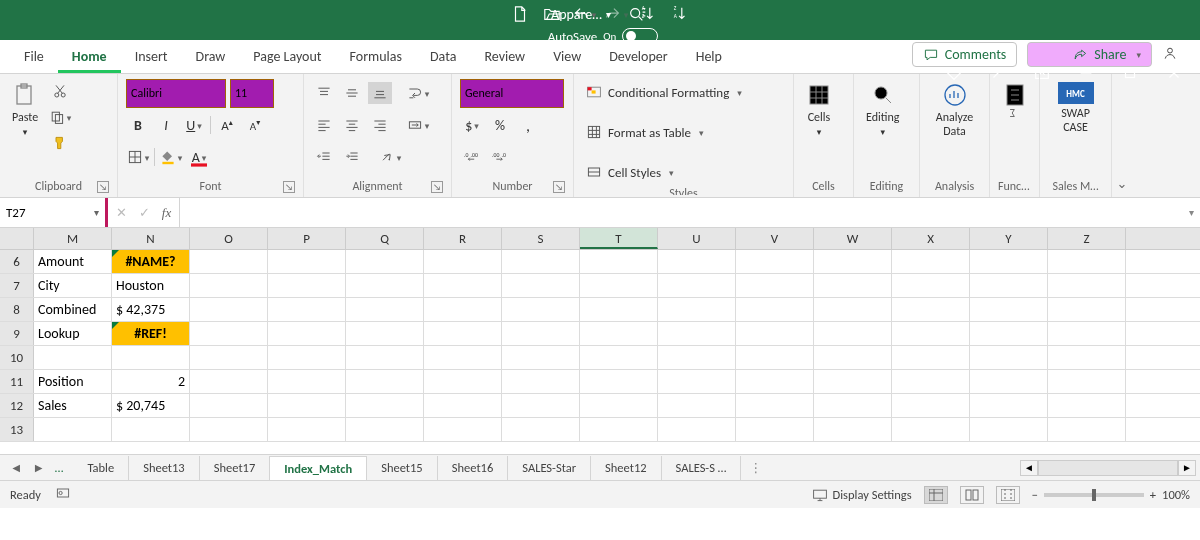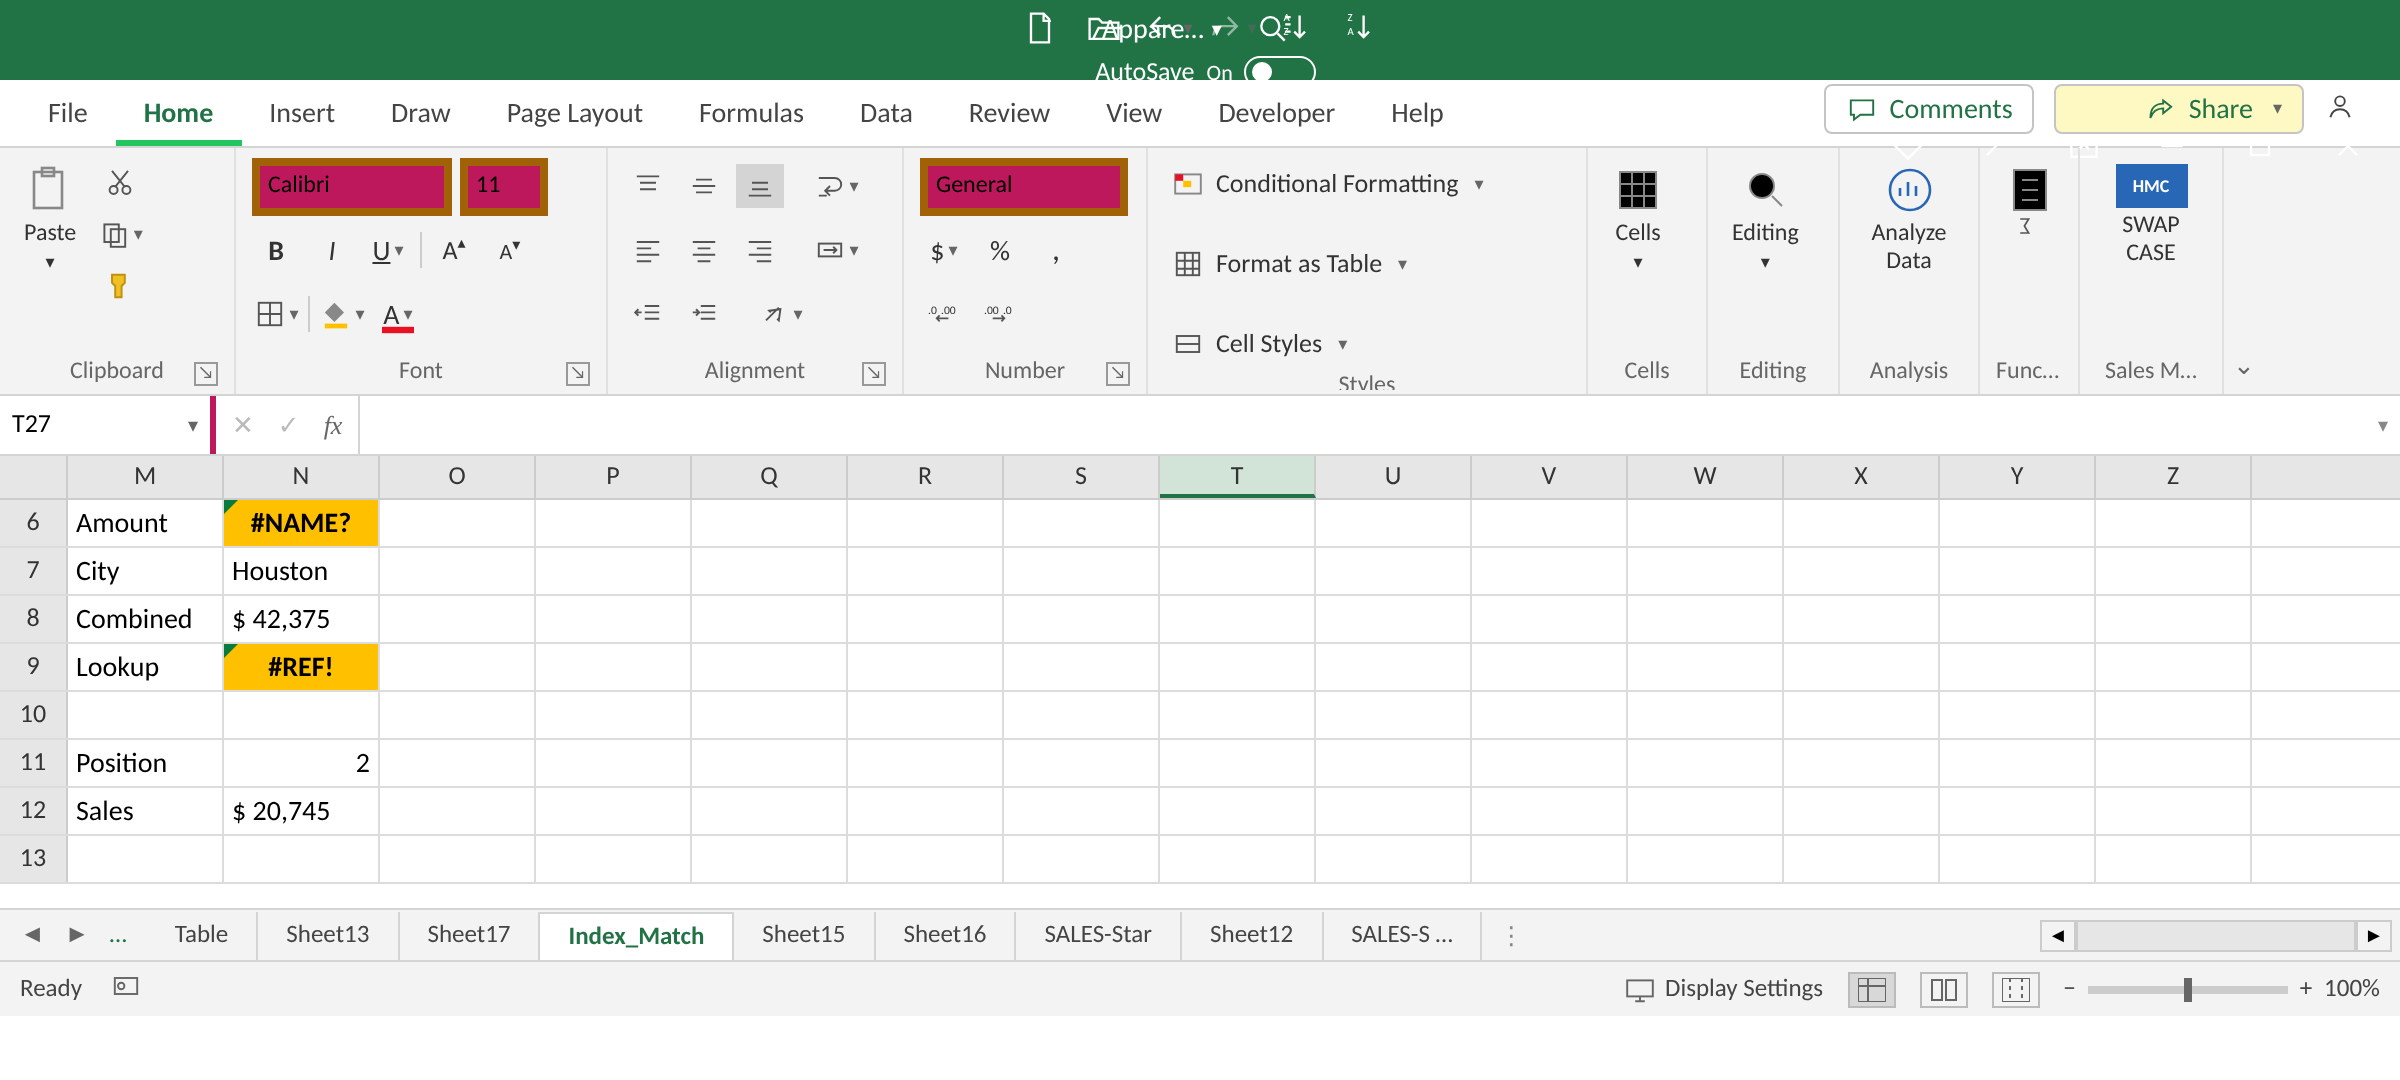--- a/index.html
+++ b/index.html
@@ -17,36 +17,36 @@
 .doc-title { display: flex; align-items: center; gap: 4px; font-size: 14px; }
 .win-controls { margin-left: auto; display: flex; gap: 4px; }
 .win-controls .qat-btn { width: 40px; }
 
 
 .tabstrip { height: 34px; background: #fff; border-bottom: 1px solid #d4d4d4; display: flex; padding: 0 10px; gap: 0; }
 .tab { padding: 8px 14px 6px 14px; font-size: 14px; color: #444; cursor: pointer; }
 .tab.active { color: #217346; border-bottom: 3px solid #22c55e; font-weight: 600; }
 .tabstrip .right { margin-left: auto; display: flex; align-items: center; gap: 10px; padding-bottom: 4px; }
 .pill { border: 1px solid #c4c4c4; border-radius: 4px; padding: 3px 10px; display: flex; align-items: center; gap: 6px; color: #217346; font-size: 14px; cursor: pointer; }
-.pill.share { background: #fef9c3; padding-left: 44px; }
+.pill.share { background: #f0abfc; padding-left: 44px; }
 
 
 .ribbon { height: 124px; background: #f3f3f3; border-bottom: 1px solid #d4d4d4; display: flex; }
 .group { border-right: 1px solid #e0e0e0; padding: 4px 8px 2px 8px; display: flex; flex-direction: column; position: relative; }
 .group-body { flex: 1; display: flex; align-items: flex-start; gap: 6px; padding-top: 2px; }
 .group-label { text-align: center; font-size: 12px; color: #666; padding: 2px 0; position: relative; white-space: nowrap; overflow: hidden; text-overflow: ellipsis;}
 .group-label .dlaunch { position: absolute; right: 0; bottom: 2px; width: 12px; height: 12px; border: 1px solid #999; font-size: 9px; line-height: 10px; color: #666; }
 .bigbtn { display: flex; flex-direction: column; align-items: center; gap: 2px; padding: 2px 4px; font-size: 12px; color: #333; cursor: pointer; }
 .bigbtn .icon { width: 26px; height: 26px; }
 .smallrow { display: flex; align-items: center; gap: 4px; height: 26px; }
 .smallbtn { width: 24px; height: 22px; display: flex; align-items: center; justify-content: center; cursor: pointer; }
 .smallbtn svg, .ic { width: 16px; height: 16px; stroke: #555; fill: none; stroke-width: 1.2; }
 .dd { display: flex; align-items: center; }
 .dd::after { content: "▾"; font-size: 9px; color: #666; margin-left: 2px; }
-input.combo, select.combo { border: 4px solid #a16207; background: #be185d; height: 29px; padding: 0 4px; font-size: 12px; }
+input.combo, select.combo { border: 1px solid #a16207; background: #a21caf; height: 29px; padding: 0 4px; font-size: 12px; }
 .stylesbtn { display: flex; align-items: center; gap: 6px; font-size: 13px; color: #333; height: 24px; cursor: pointer; padding: 0 4px; }
 .col3 { display: flex; flex-direction: column; gap: 4px; }
 
 
 .fbar { height: 30px; border-bottom: 1px solid #d4d4d4; display: flex; align-items: stretch; }
 .namebox { width: 108px; border-right: 3px solid #be185d; display: flex; align-items: center; padding: 0 6px; position: relative; }
 .namebox::after { content: "▾"; position: absolute; right: 6px; color: #666; font-size: 10px; }
 .fx-controls { display: flex; align-items: center; padding: 0 8px; gap: 12px; border-right: 1px solid #d4d4d4; color: #bbb; }
 .fx-controls .fx { font-style: italic; font-family: serif; color: #666; }
 .finput { flex: 1; padding: 0 8px; display: flex; align-items: center; position: relative; }

